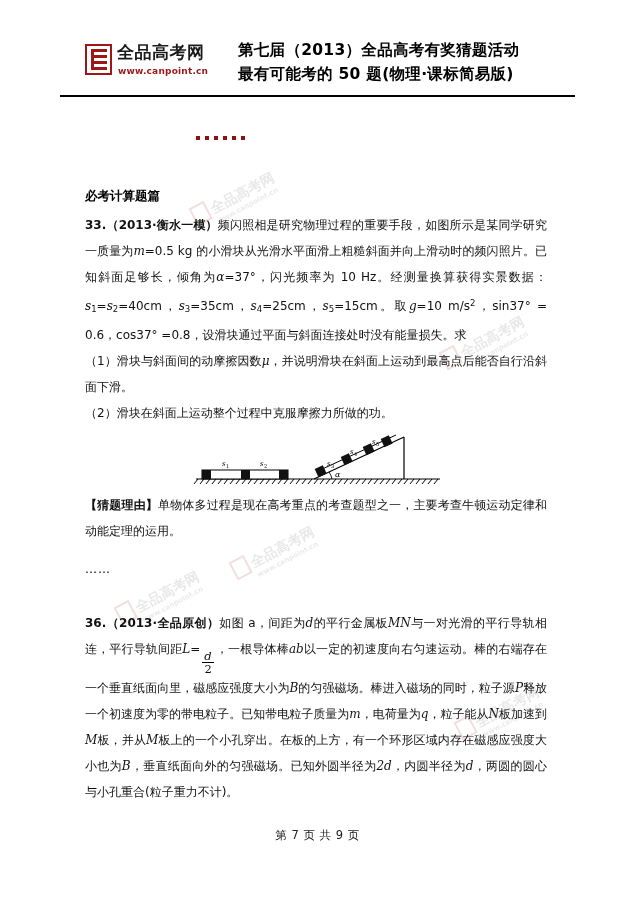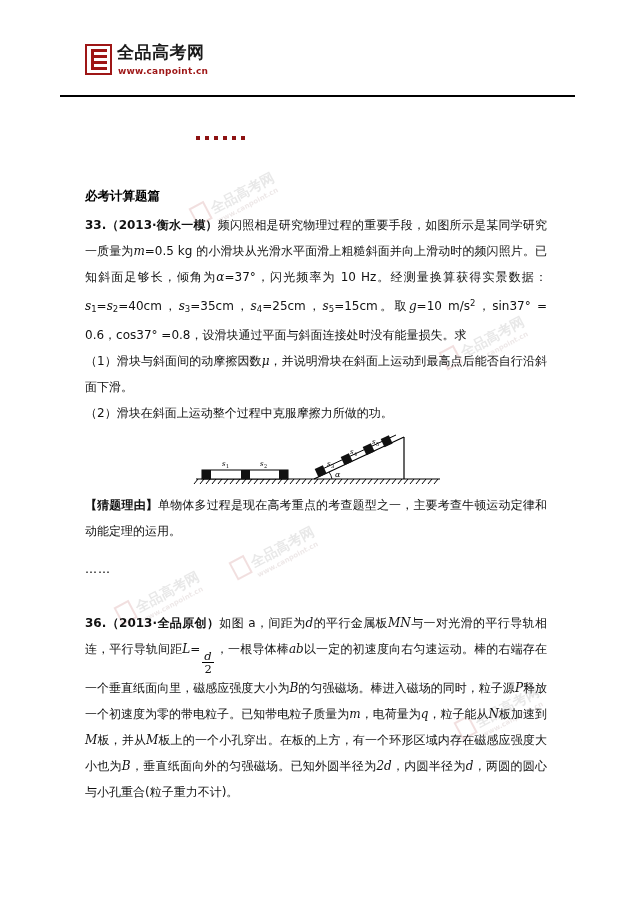--- a/index.html
+++ b/index.html
@@ -250,20 +250,22 @@
 
 <div class="page">
 
   <div class="header">
     <div class="logo">
       <div class="logo-mark"></div>
       <div class="logo-word">全品高考网</div>
       <div class="logo-url">www.canpoint.cn</div>
     </div>
     <div class="header-titles">
+      <div class="header-title">第七届（2013）全品高考有奖猜题活动</div>
+      <div class="header-title">最有可能考的 50 题(物理·课标简易版)</div>
     </div>
   </div>
   <div class="header-rule"></div>
 
   <div class="dots-row" id="dots-row">
       <span class="dot" style="background: rgb(141, 18, 18);"></span>
       <span class="dot" style="background: rgb(141, 18, 18);"></span>
       <span class="dot" style="background: rgb(141, 18, 18);"></span>
       <span class="dot" style="background: rgb(141, 18, 18);"></span>
       <span class="dot" style="background: rgb(141, 18, 18);"></span>
@@ -387,14 +389,15 @@
     <p class="ellipsis">……</p>
 
     <p class="para" style="margin-top:28px;"><span class="qnum">36.</span><span class="src">（2013·全品原创）</span><span>如图 a，间距为</span><span class="it">d</span><span>的平行金属板</span><span class="it">MN</span><span>与一对光滑的平行导轨相连，平行导轨间距</span><span class="it">L</span><span>=</span><span class="frac">
           <span class="num">d</span>
           <span class="bar"></span>
           <span class="den">2</span>
         </span><span>，一根导体棒</span><span class="it">ab</span><span>以一定的初速度向右匀速运动。棒的右端存在一个垂直纸面向里，磁感应强度大小为</span><span class="it">B</span><span>的匀强磁场。棒进入磁场的同时，粒子源</span><span class="it">P</span><span>释放一个初速度为零的带电粒子。已知带电粒子质量为</span><span class="it">m</span><span>，电荷量为</span><span class="it">q</span><span>，粒子能从</span><span class="it">N</span><span>板加速到</span><span class="it">M</span><span>板，并从</span><span class="it">M</span><span>板上的一个小孔穿出。在板的上方，有一个环形区域内存在磁感应强度大小也为</span><span class="it">B</span><span>，垂直纸面向外的匀强磁场。已知外圆半径为</span><span class="it">2d</span><span>，内圆半径为</span><span class="it">d</span><span>，两圆的圆心与小孔重合(粒子重力不计)。</span></p>
 
   </div>
 
+  <div class="footer">第 7 页 共 9 页</div>
 
 </div>
 
 </body></html>

